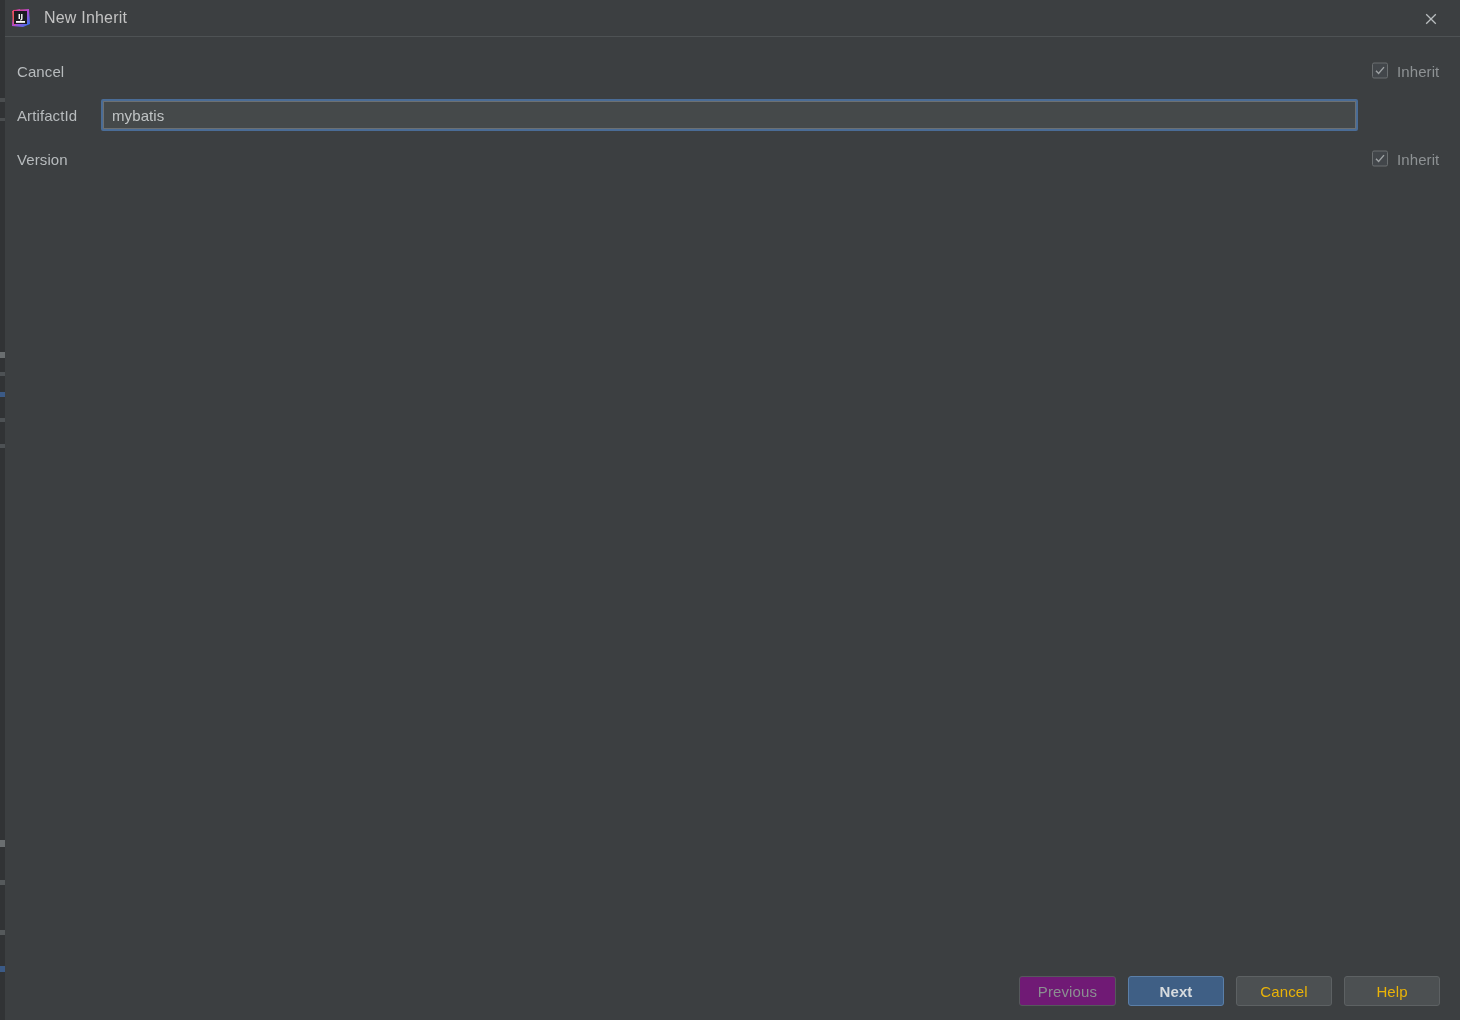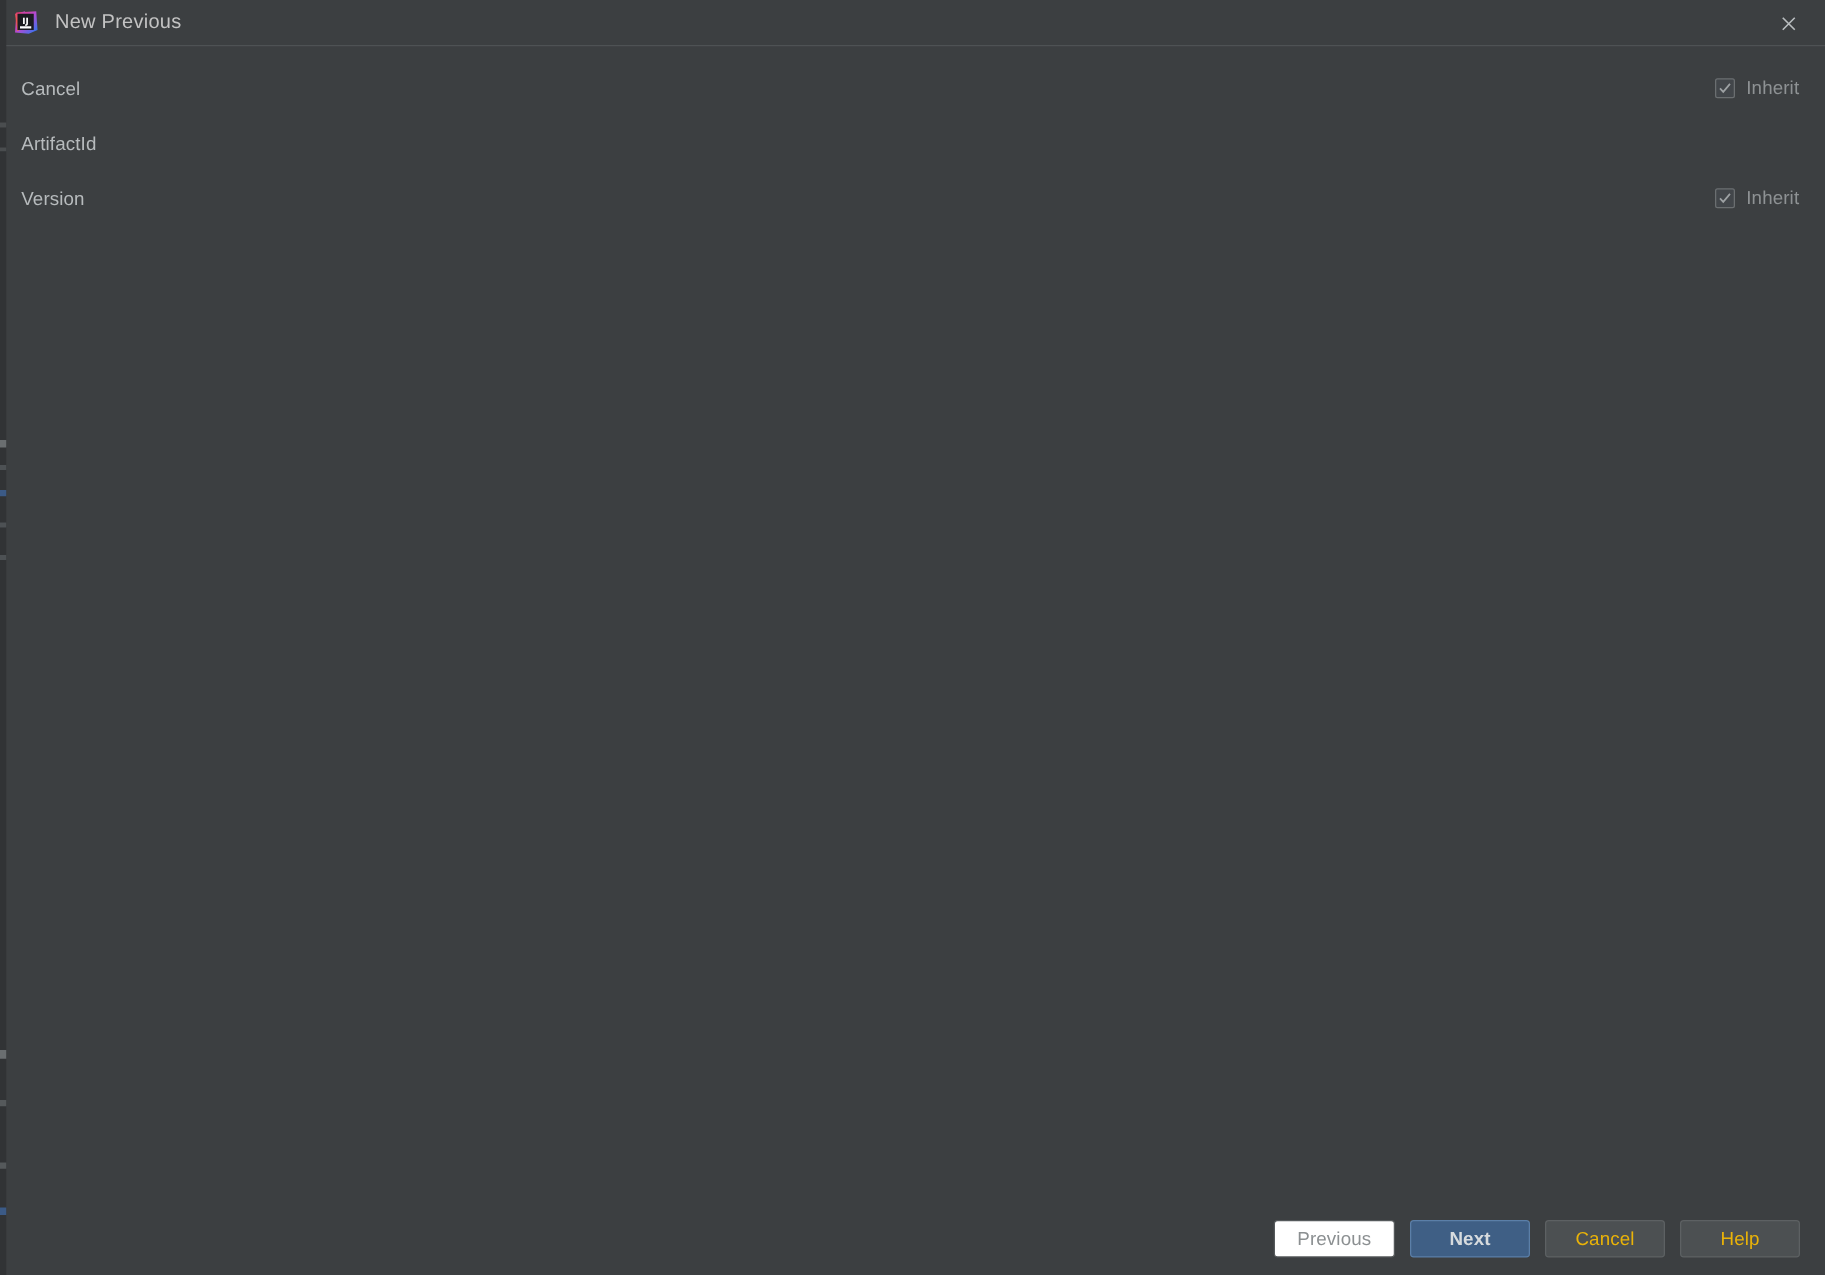--- a/index.html
+++ b/index.html
@@ -201,21 +201,21 @@
     justify-content: center;
     cursor: default;
     letter-spacing: 0.1px;
   }
   .btn.normal {
     background: #4c5052;
     border: 1px solid #5d6163;
     color: #eab308;
   }
   .btn.disabled {
-    background: #ffffff;
+    background: #701a75;
     border: 1px solid #55595b;
     color: #8b8f91;
   }
   .btn.primary {
     background: #3f5f85;
     border: 1px solid #5b7fa8;
     color: #d7dbde;
     font-weight: bold;
   }
 </style>
@@ -255,21 +255,21 @@
           </linearGradient>
         </defs>
         <path d="M3 3 L19 2 L20 17 L13 20 L2 19 Z" fill="url(#ijg1)"></path>
         <path d="M2 4 L10 2 L12 12 L4 18 Z" fill="url(#ijg2)"></path>
         <rect x="4" y="4" width="13" height="13" fill="#1b1b20"></rect>
         <rect x="6" y="14" width="9" height="1.8" fill="#ffffff"></rect>
         <text x="10.5" y="12" font-family="DejaVu Sans, sans-serif" font-size="7" font-weight="bold" fill="#ffffff" text-anchor="middle">IJ</text>
       </svg>
     </div>
 
-    <div class="title-text">New Previous</div>
+    <div class="title-text">New Inherit</div>
 
     <div class="close-btn">
       <svg width="16" height="16" viewBox="0 0 16 16">
         <path d="M3.2 3.2 L12.8 12.8 M12.8 3.2 L3.2 12.8" stroke="#b9bdbf" stroke-width="1.3" fill="none"></path>
       </svg>
     </div>
   </div>
 
   <div class="content">
 
@@ -282,20 +282,23 @@
             <svg width="12" height="12" viewBox="0 0 12 12">
               <path d="M2 6.2 L4.6 9 L10 2.6" stroke="#9da1a3" stroke-width="1.4" fill="none"></path>
             </svg>
           </div>
           <div class="inherit-label">Inherit</div>
         </div>
       </div>
 
       <div class="form-row">
         <div class="field-label">ArtifactId</div>
+        <div class="focus-wrap">
+          <input class="text-field" type="text" value="mybatis" placeholder="" style="">
+        </div>
       </div>
 
       <div class="form-row">
         <div class="field-label">Version</div>
         <div class="inherit-box">
           <div class="checkbox">
             <svg width="12" height="12" viewBox="0 0 12 12">
               <path d="M2 6.2 L4.6 9 L10 2.6" stroke="#9da1a3" stroke-width="1.4" fill="none"></path>
             </svg>
           </div>

